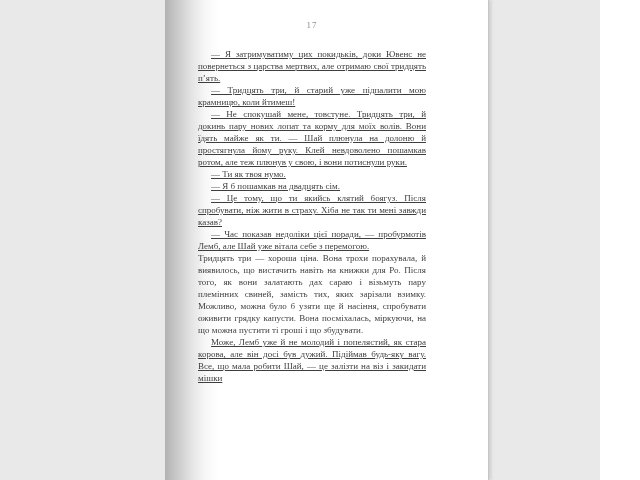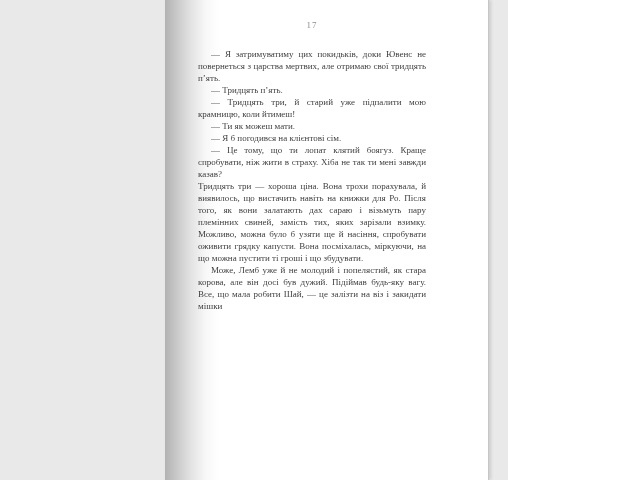--- a/index.html
+++ b/index.html
@@ -1,21 +1,22 @@
 <!DOCTYPE html>
 <html lang="uk"><head>
 <meta charset="utf-8">
 <style>
   html, body { margin: 0; padding: 0; }
   .canvas {
     position: relative;
-    width: 508px;
+    width: 588px;
     height: 480px;
     background: #e9e9e9;
     overflow: hidden;
+    padding-left: 12px;
   }
   .page {
     position: absolute;
     left: 165px;
     top: 0;
     width: 323px;
     height: 480px;
     background: #ffffff;
     border-right: 1px solid #c6c6c6;
     box-shadow: 2px 0 3px rgba(0,0,0,0.12);
@@ -52,34 +53,35 @@
     font-family: "Liberation Serif", serif;
     font-size: 9px;
     line-height: 12px;
     color: #3e3e3e;
     text-align: justify;
   }
   .text-block p {
     margin: 0;
     padding: 0;
   }
-  .text-block p.indent { text-indent: 13px; }
+  .text-block p.indent { text-indent: 13px; text-decoration: underline; }
   .text-block p.italic { font-style: italic; }
 </style>
 </head>
 <body>
 
 <div class="canvas">
   <div class="page">
     <div class="spine-gradient"></div>
     <div class="page-number">17</div>
     <div class="text-block" id="text-block">
         <p class="indent">— Я затримуватиму цих покидьків, доки Ювенс не повернеться з царства мертвих, але отримаю свої тридцять п’ять.</p>
-        <p class="indent">— Тридцять п’ять.</p>
         <p class="indent">— Тридцять три, й старий уже підпалити мою крамницю, коли йтимеш!</p>
-        <p class="indent">— Ти як можеш мати.</p>
-        <p class="indent">— Я б погодився на клієнтові сім.</p>
-        <p class="indent">— Це тому, що ти лопат клятий боягуз. Краще спробувати, ніж жити в страху. Хіба не так ти мені завжди казав?</p>
+        <p class="indent">— Не спокушай мене, товстуне. Тридцять три, й докинь пару нових лопат та корму для моїх волів. Вони їдять майже як ти. — Шай плюнула на долоню й простягнула йому руку. Клей невдоволено пошамкав ротом, але теж плюнув у свою, і вони потиснули руки.</p>
+        <p class="indent">— Ти як твоя нумо.</p>
+        <p class="indent">— Я б пошамкав на двадцять сім.</p>
+        <p class="indent">— Це тому, що ти якийсь клятий боягуз. Після спробувати, ніж жити в страху. Хіба не так ти мені завжди казав?</p>
+        <p class="indent">— Час показав недоліки цієї поради, — пробурмотів Лемб, але Шай уже вітала себе з перемогою.</p>
         <p>Тридцять три — хороша ціна. Вона трохи порахувала, й виявилось, що вистачить навіть на книжки для Ро. Після того, як вони залатають дах сараю і візьмуть пару племінних свиней, замість тих, яких зарізали взимку. Можливо, можна було б узяти ще й насіння, спробувати оживити грядку капусти. Вона посміхалась, міркуючи, на що можна пустити ті гроші і що збудувати.</p>
         <p class="indent">Може, Лемб уже й не молодий і попелястий, як стара корова, але він досі був дужий. Підіймав будь-яку вагу. Все, що мала робити Шай, — це залізти на віз і закидати мішки</p>
       </div>
   </div>
 </div>
 
 </body></html>

